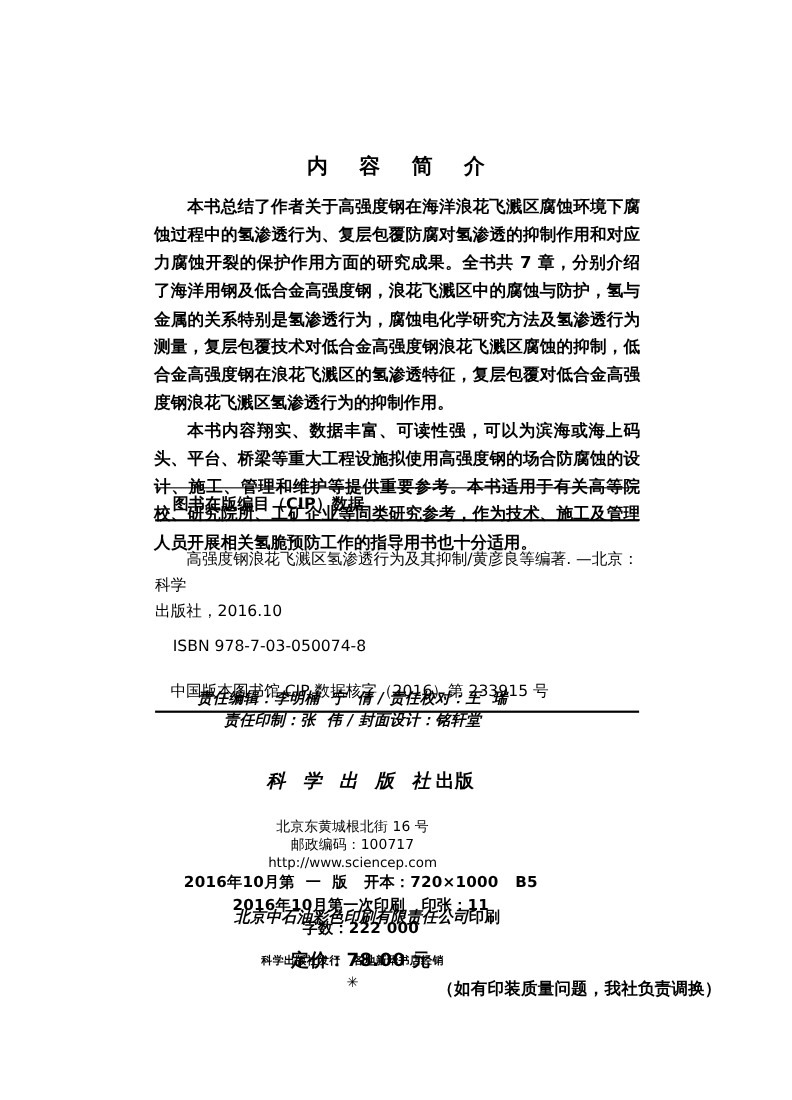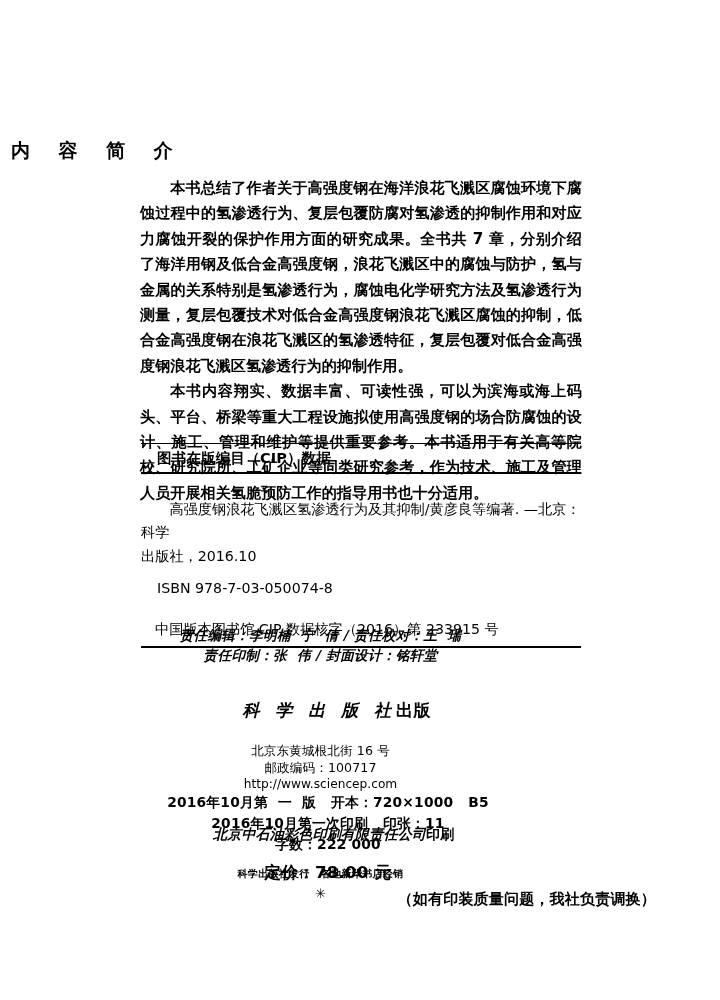--- a/index.html
+++ b/index.html
@@ -22,20 +22,21 @@
     height: 1000px;
     box-sizing: border-box;
   }
 
   
   .summary-title {
     position: absolute;
     left: 0;
     top: 138px;
     width: 720px;
+    text-align: center;
     font-size: 19px;
     font-weight: bold;
     letter-spacing: 11px;
     text-indent: 11px;
     font-family: "DejaVu Sans", "Liberation Sans", sans-serif;
   }
   .summary-body {
     position: absolute;
     left: 140px;
     top: 176px;

